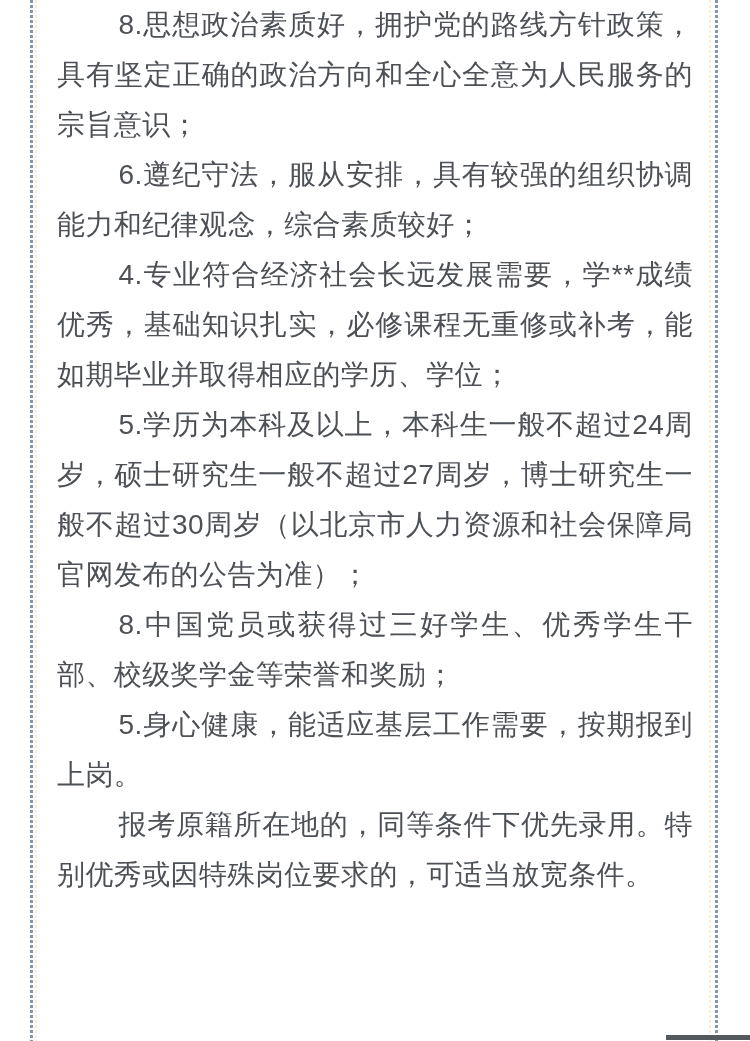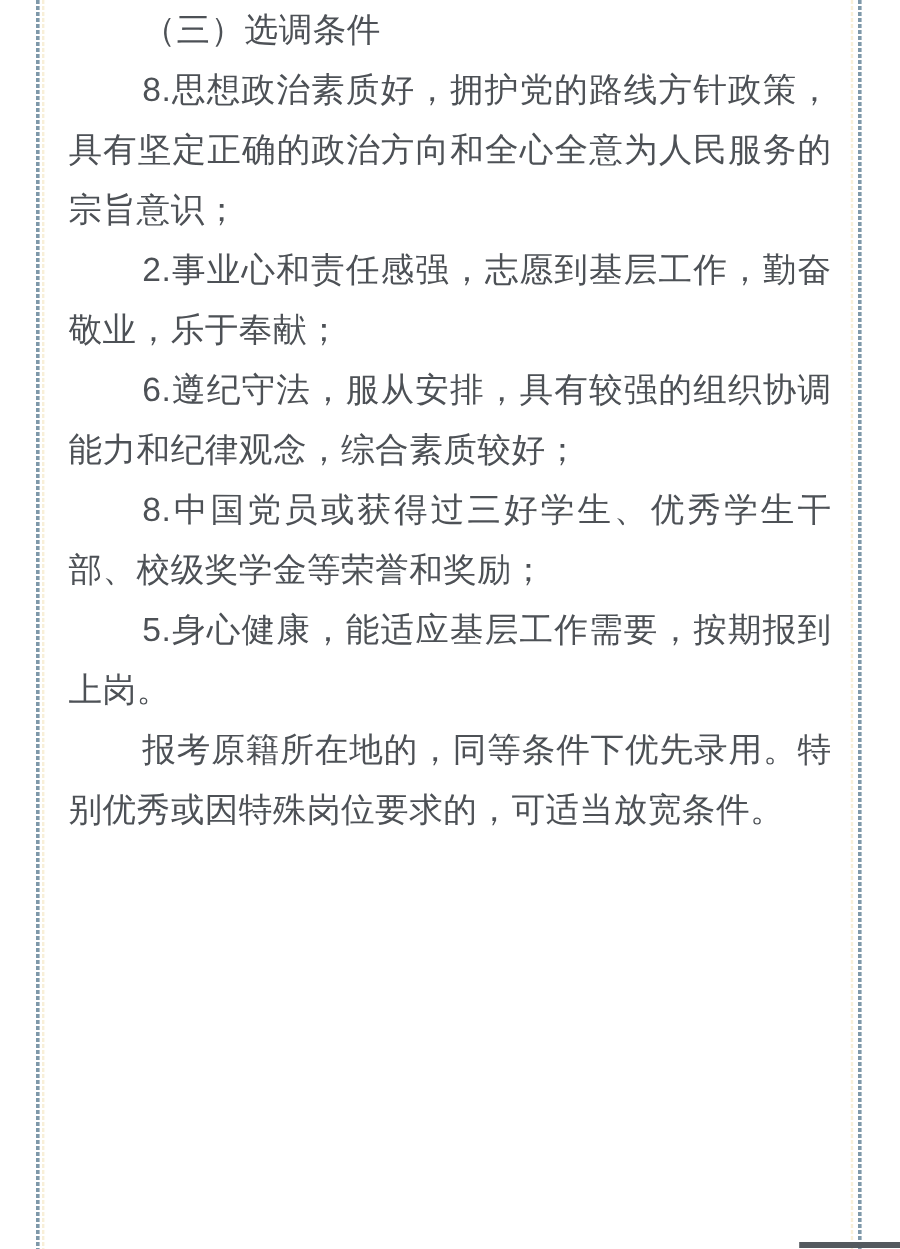--- a/index.html
+++ b/index.html
@@ -77,24 +77,24 @@
 <body>
 
 <div class="page">
 
   <div class="dotted-v dotted-blue b-left-blue"></div>
   <div class="dotted-v dotted-cream b-left-cream"></div>
   <div class="dotted-v dotted-cream b-right-cream"></div>
   <div class="dotted-v dotted-blue b-right-blue"></div>
 
   <div class="content">
-    <p>（三）选调条件</p>
     <p>8.思想政治素质好，拥护党的路线方针政策，具有坚定正确的政治方向和全心全意为人民服务的宗旨意识；</p>
-    <p>2.事业心和责任感强，志愿到基层工作，勤奋敬业，乐于奉献；</p>
     <p>6.遵纪守法，服从安排，具有较强的组织协调能力和纪律观念，综合素质较好；</p>
+    <p>4.专业符合经济社会长远发展需要，学**成绩优秀，基础知识扎实，必修课程无重修或补考，能如期毕业并取得相应的学历、学位；</p>
+    <p>5.学历为本科及以上，本科生一般不超过24周岁，硕士研究生一般不超过27周岁，博士研究生一般不超过30周岁（以北京市人力资源和社会保障局官网发布的公告为准）；</p>
     <p>8.中国党员或获得过三好学生、优秀学生干部、校级奖学金等荣誉和奖励；</p>
     <p>5.身心健康，能适应基层工作需要，按期报到上岗。</p>
     <p>报考原籍所在地的，同等条件下优先录用。特别优秀或因特殊岗位要求的，可适当放宽条件。</p>
   </div>
 
   <div class="bottom-divider"></div>
 
 </div>
 
 </body></html>

